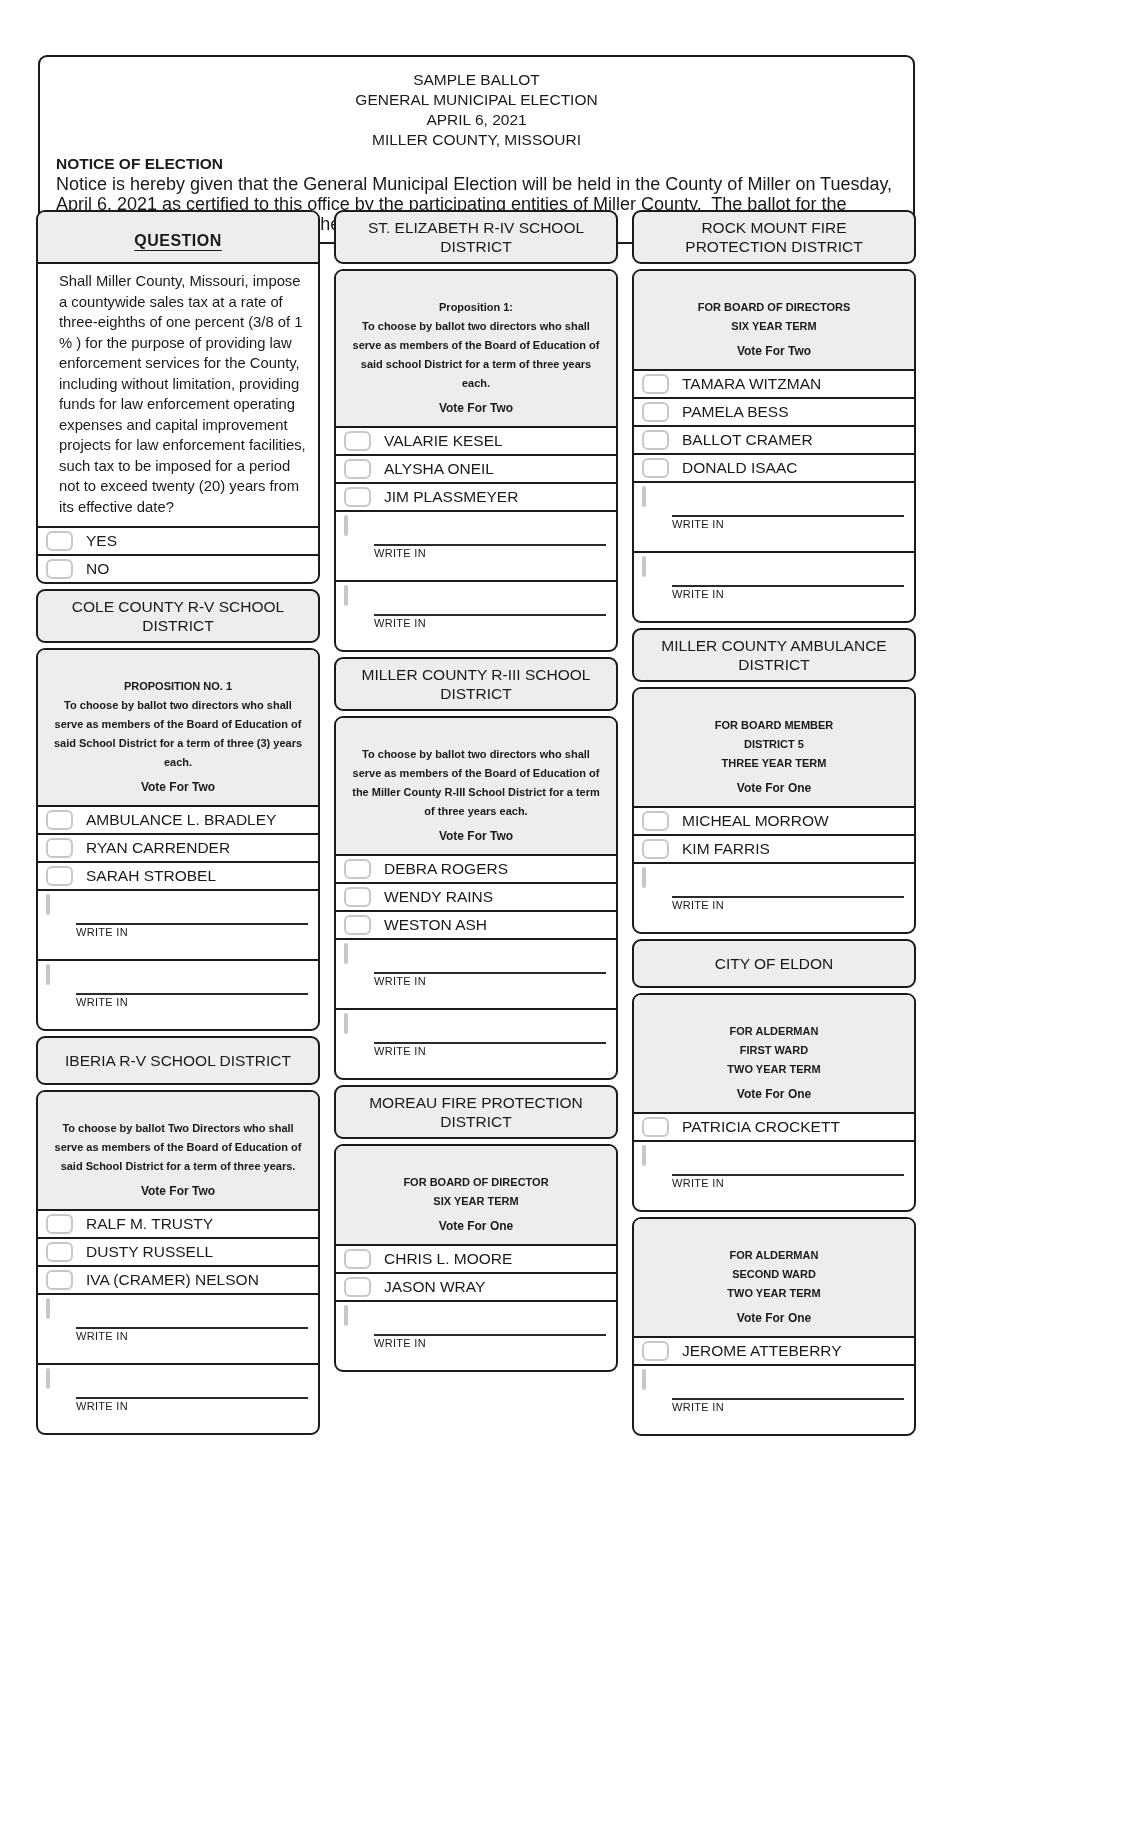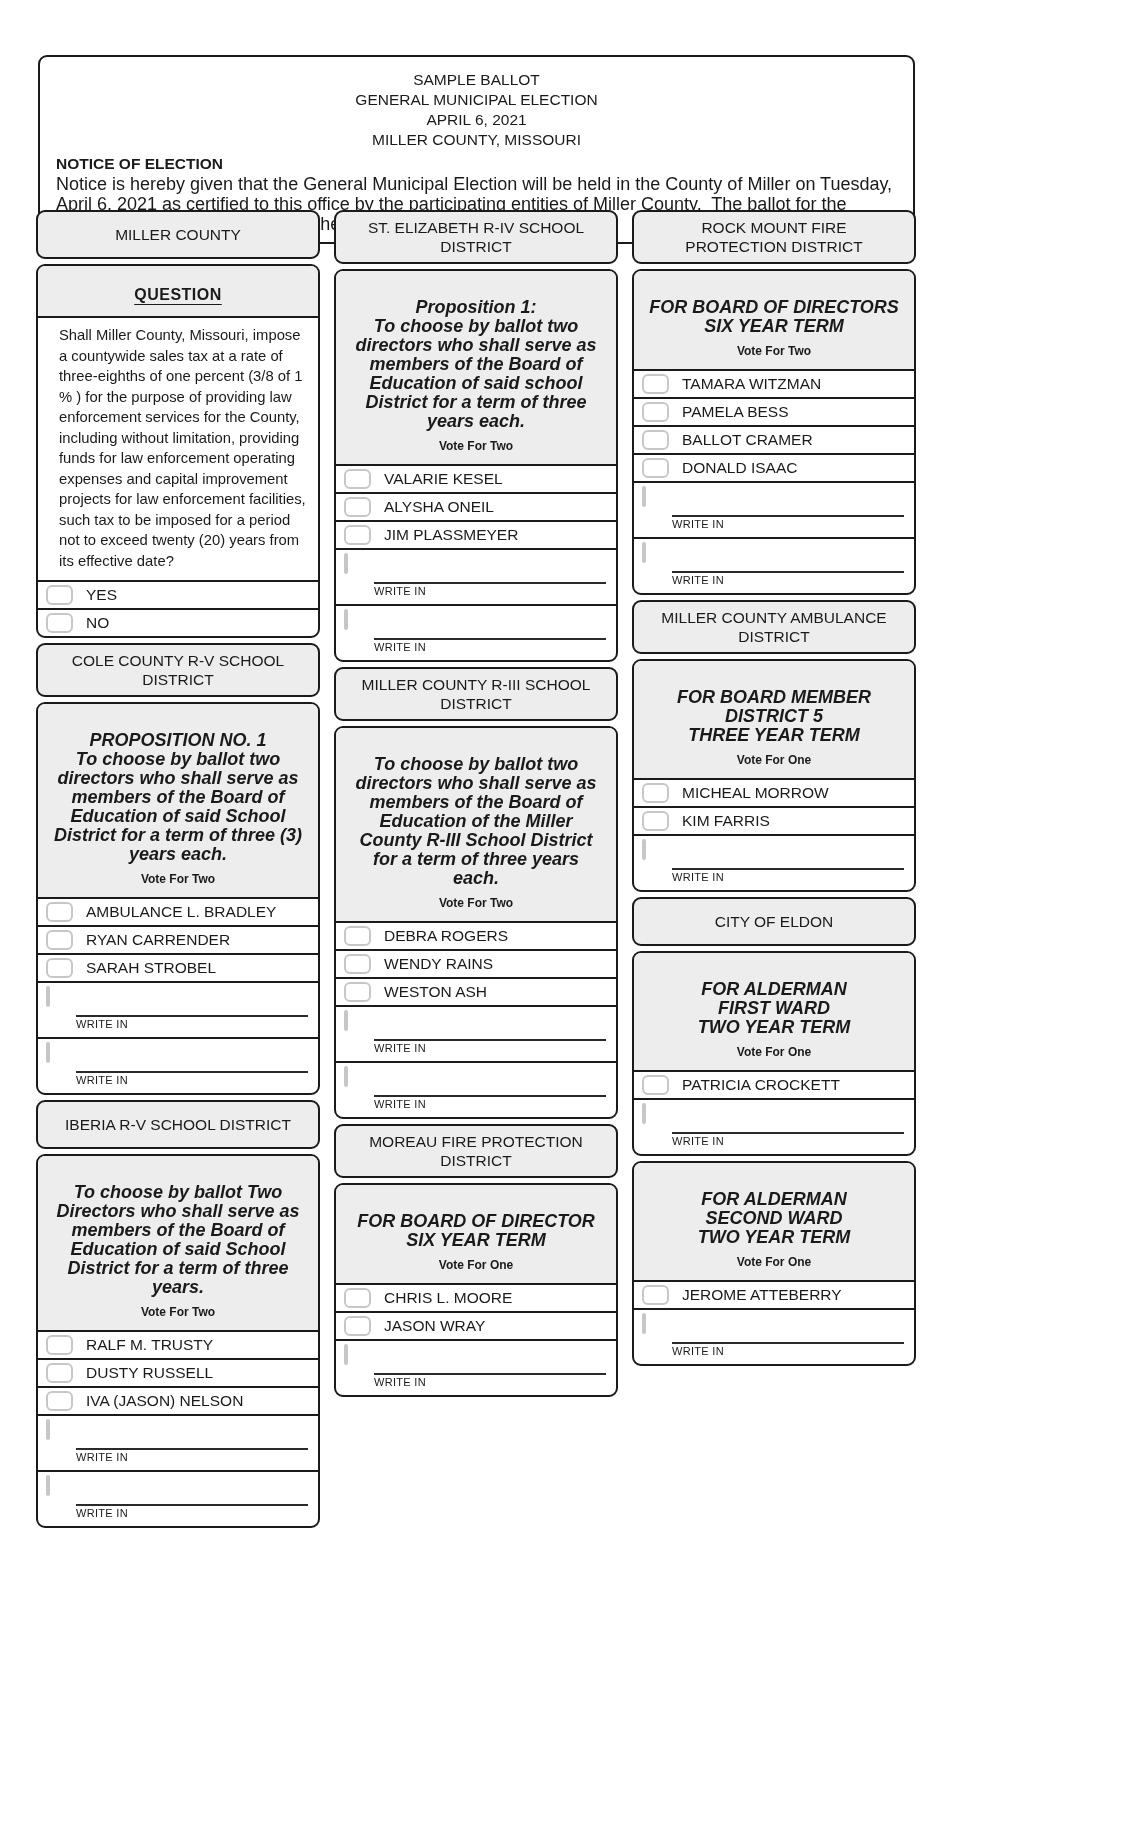--- a/index.html
+++ b/index.html
@@ -31,65 +31,62 @@
     background:#ededed; border:2px solid #1a1a1a; border-radius:9px;
     min-height:49px; display:flex; align-items:center; justify-content:center;
     text-align:center; font-size:15.5px; line-height:19px; padding:6px 18px;
   }
 
   .contest-card {
     border:2px solid #1a1a1a; border-radius:9px; overflow:hidden; background:#fff;
   }
   .contest-head { background:#ededed; padding:27px 12px 11px 12px; text-align:center; }
   .contest-head.tight { padding:20px 12px 12px 12px; }
-  .contest-title { font-weight:bold; font-size:18px; line-height:19px;font-style:italic; }
+  .contest-title { font-weight:bold; font-size:11px; line-height:19px; }
   .vote-for { font-weight:bold; font-size:12px; margin-top:8px; line-height:14px; }
   .question-title {
     font-weight:bold; font-size:16px; text-decoration:underline; text-underline-offset:4px;
     display:inline-block; letter-spacing:0.5px;
   }
   .question-body {
     background:#fff; border-top:2px solid #1a1a1a;
     padding:7px 7px 9px 21px; font-size:14.8px; line-height:20.5px; text-align:left;
   }
 
   .option-row {
     display:flex; align-items:center; gap:13px;
     border-top:2px solid #1a1a1a; min-height:28px; padding:3px 8px;
   }
   .checkbox {
     width:27px; height:20px; flex:0 0 auto;
     border:2.5px solid #c7c7c7; border-radius:6px; background:#fff;
   }
   .option-name { font-size:15.5px; line-height:18px; }
 
-  .writein-row { border-top:2px solid #1a1a1a; padding:5px 8px 6px 8px; min-height:56px; }
+  .writein-row { border-top:2px solid #1a1a1a; padding:5px 8px 20px 8px; min-height:56px; }
   .writein-row .checkbox { margin-top:2px; }
   .writein-line { margin-left:30px; margin-right:2px; margin-top:9px; border-top:2px solid #2a2a2a; }
   .writein-label { margin-left:30px; font-size:11px; line-height:13px; padding-top:1px; letter-spacing:0.3px; }
 </style>
 </head>
 <body>
 
 <div class="page">
 
   <div class="notice-box">
     <div class="title-line">SAMPLE BALLOT</div>
     <div class="title-line">GENERAL MUNICIPAL ELECTION</div>
     <div class="title-line">APRIL 6, 2021</div>
     <div class="title-line">MILLER COUNTY, MISSOURI</div>
     <div class="notice-heading">NOTICE OF ELECTION</div>
     <div class="notice-body">Notice is hereby given that the General Municipal Election will be held in the County of Miller on Tuesday, April 6, 2021 as certified to this office by the participating entities of Miller County.  The ballot for the Election shall be in substantially the following form.</div>
   </div>
 
   <div class="columns" id="columns">
       <div class="ballot-column">
-        <div class="district-header">
-          <div>MILLER COUNTY</div>
-        </div>
         <div class="contest-card">
           <div class="contest-head tight"><div class="question-title">QUESTION</div></div>
           <div class="question-body">Shall Miller County, Missouri, impose a countywide sales tax at a rate of three-eighths of one percent (3/8 of 1 % ) for the purpose of providing law enforcement services for the County, including without limitation, providing funds for law enforcement operating expenses and capital improvement projects for law enforcement facilities, such tax to be imposed for a period not to exceed twenty (20) years from its effective date?</div>
           <div class="option-row">
             <span class="checkbox"></span>
             <span class="option-name">YES</span>
           </div>
           <div class="option-row">
             <span class="checkbox"></span>
             <span class="option-name">NO</span>
@@ -130,21 +127,21 @@
           <div class="option-row">
             <span class="checkbox"></span>
             <span class="option-name">RALF M. TRUSTY</span>
           </div>
           <div class="option-row">
             <span class="checkbox"></span>
             <span class="option-name">DUSTY RUSSELL</span>
           </div>
           <div class="option-row">
             <span class="checkbox"></span>
-            <span class="option-name">IVA (JASON) NELSON</span>
+            <span class="option-name">IVA (CRAMER) NELSON</span>
           </div>
           <div class="writein-row"><span class="checkbox"></span><div class="writein-line"></div><div class="writein-label">WRITE IN</div></div>
           <div class="writein-row"><span class="checkbox"></span><div class="writein-line"></div><div class="writein-label">WRITE IN</div></div>
         </div>
       </div>
       <div class="ballot-column">
         <div class="district-header">
           <div>ST. ELIZABETH R-IV SCHOOL DISTRICT</div>
         </div>
         <div class="contest-card">

